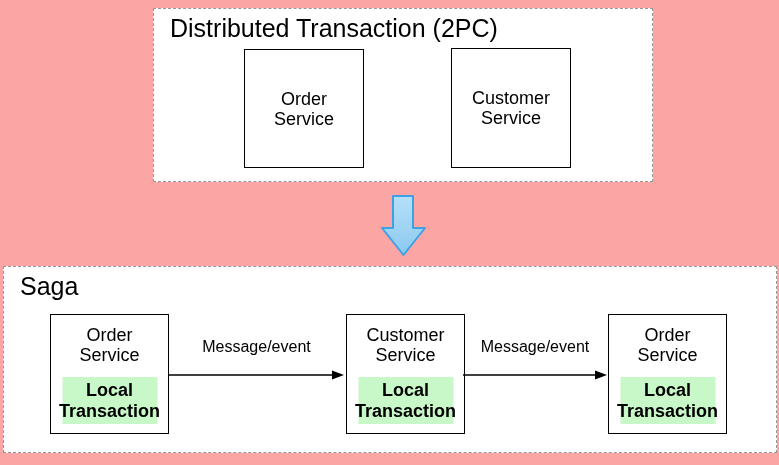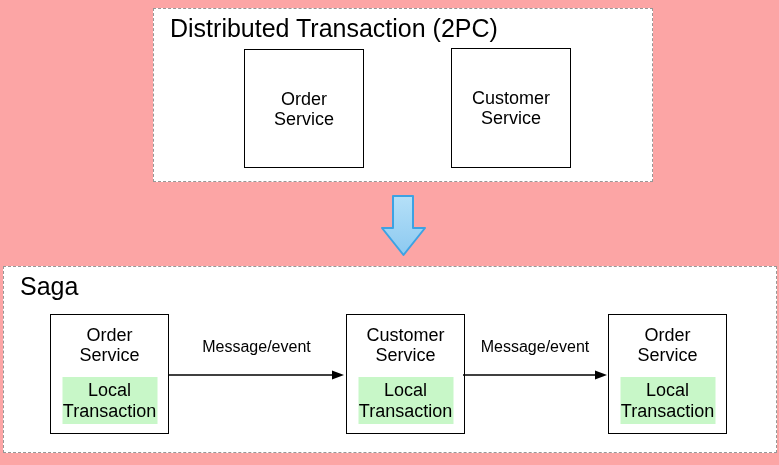--- a/index.html
+++ b/index.html
@@ -80,20 +80,21 @@
     height: 47px;
     background: #c8f7c8;
     display: flex;
     flex-direction: column;
     align-items: center;
     justify-content: center;
     text-align: center;
     font-size: 18px;
     line-height: 21px;
     white-space: nowrap;
+    font-weight: bold;
   }
   .edge-arrow-svg {
     position: absolute;
     top: 100px;
   }
   .edge-arrow-1 { left: 165px; }
   .edge-arrow-2 { left: 459px; }
   .edge-label {
     position: absolute;
     top: 70px;

